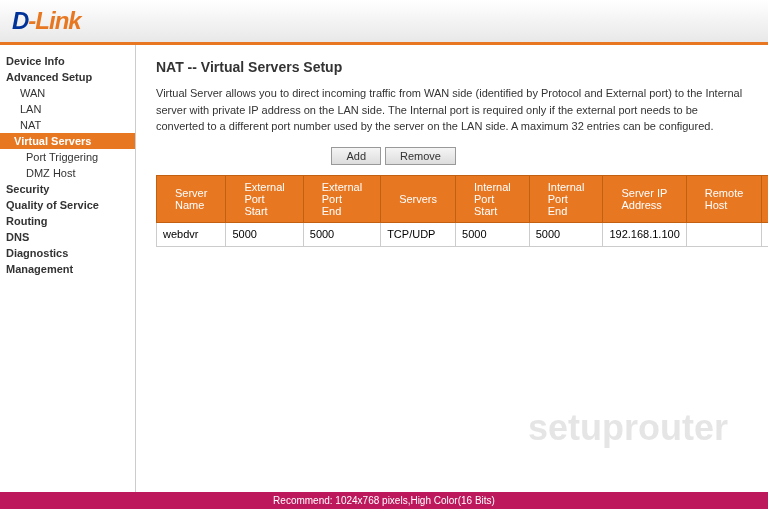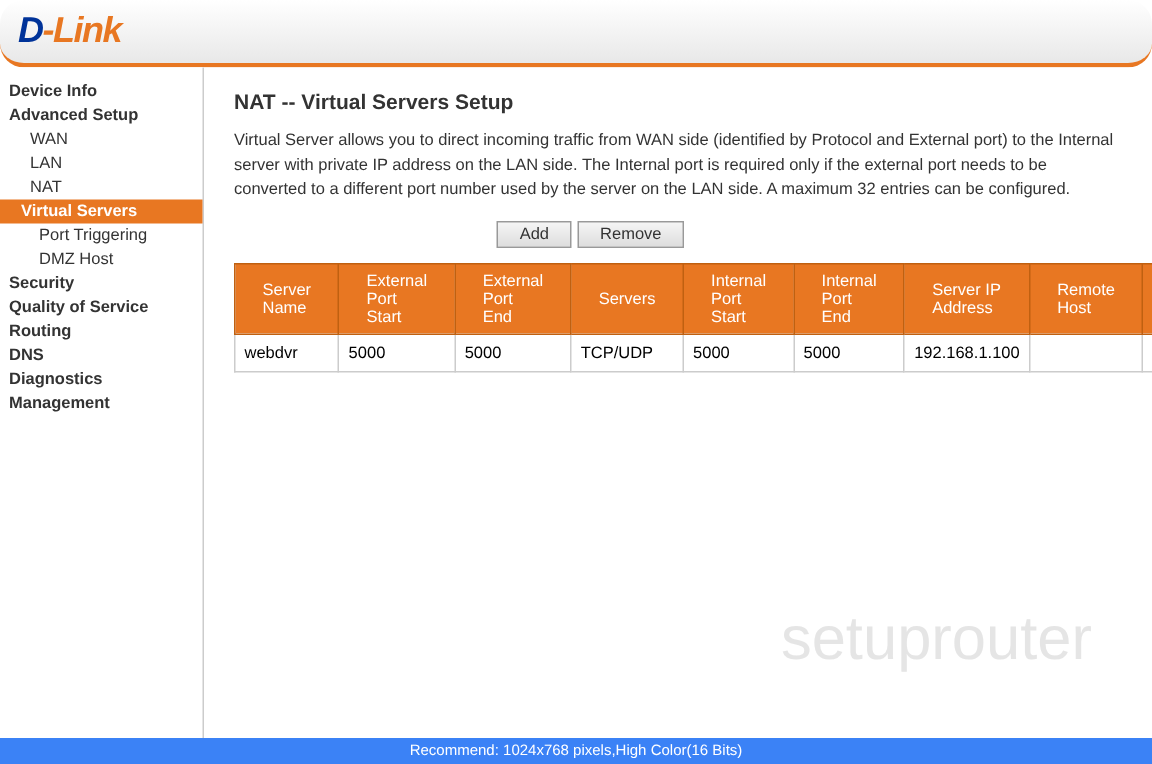--- a/index.html
+++ b/index.html
@@ -6,21 +6,20 @@
     body { font-family: Arial, Helvetica, sans-serif; font-size: 12px; background: #fff; width: 768px; height: 509px; overflow: hidden; }
 
     
     #header {
       background: linear-gradient(to bottom, #ffffff 0%, #e8e8e8 100%);
       border-bottom: 3px solid #e87722;
       padding: 8px 12px;
       height: 45px;
       display: flex;
       align-items: center;
-      border-radius: 16px;
     }
     .dlink-logo {
       font-size: 24px;
       font-weight: bold;
       color: #e87722;
       font-style: italic;
       letter-spacing: -1px;
     }
     .dlink-logo span { color: #003399; }
 
@@ -79,30 +78,30 @@
       border: 1px solid #ccc;
       background: #fff;
     }
     .data-table tr:nth-child(even) td { background: #f9f9f9; }
 
     
     .watermark {
       position: absolute;
       bottom: 60px;
       right: 40px;
-      font-size: 41px;
+      font-size: 36px;
       color: rgba(180,180,180,0.35);
       pointer-events: none;
-      font-weight: normal;
+      font-weight: bold;
       white-space: nowrap;
     }
 
     
     #footer {
-      background: #3b82f6;
+      background: #be185d;
       color: #fff;
       text-align: center;
       font-size: 10px;
       padding: 3px;
       position: absolute;
       bottom: 0;
       width: 768px;
     }
   </style>
 </head>

